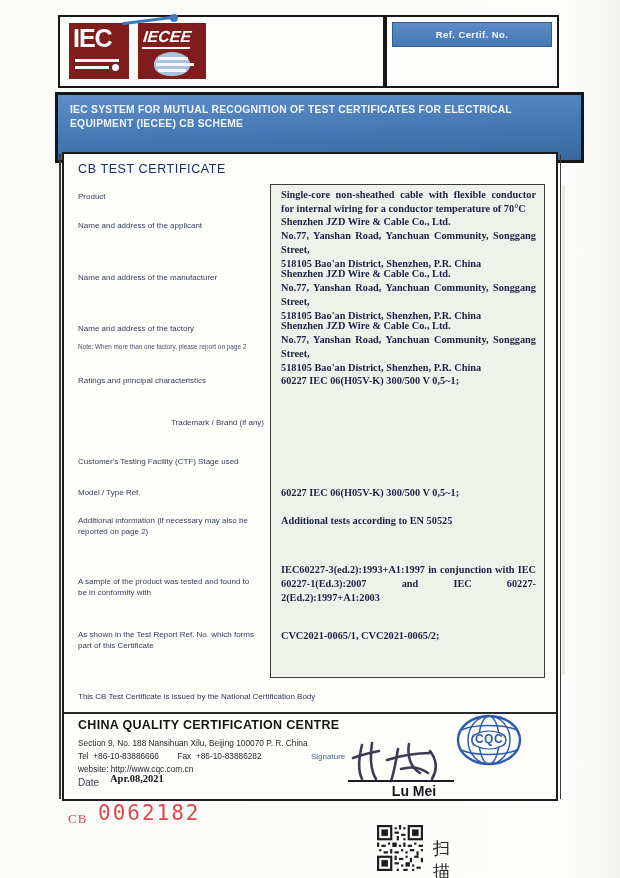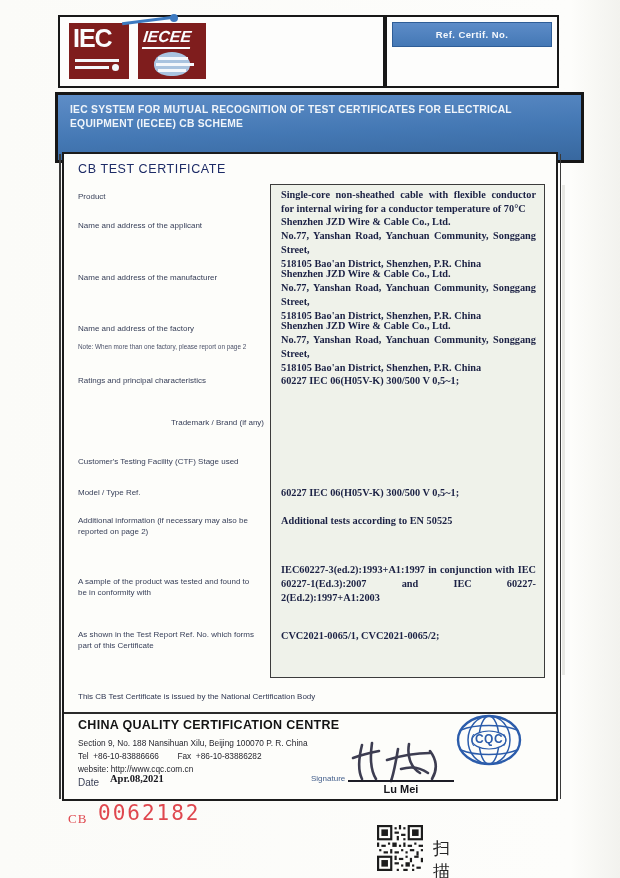--- a/index.html
+++ b/index.html
@@ -44,23 +44,23 @@
   .lbl{position:absolute;left:14px;width:186px;font-size:8px;color:#39415a;line-height:1.35;}
   .note{position:absolute;left:14px;width:195px;font-size:6.4px;color:#4a5068;}
   .val{position:absolute;left:10px;right:8px;font-family:"Liberation Serif",serif;font-size:10.3px;font-weight:600;
        color:#1b2144;line-height:1.35;white-space:pre-line;text-align:justify;}
   .issued{position:absolute;left:14px;top:538px;font-size:8px;color:#2e3550;}
   .divider{position:absolute;left:0;right:0;top:558px;height:1.5px;background:#2a2a2a;}
   .org-name{position:absolute;left:14px;top:564px;font-size:12.5px;font-weight:bold;color:#141414;letter-spacing:.3px;}
   .org-line{position:absolute;left:14px;font-size:8.3px;color:#26262e;}
   .date-lbl{position:absolute;left:14px;top:623px;font-size:10px;color:#3c4258;}
   .date-val{position:absolute;left:46px;top:619px;font-size:10.5px;font-weight:bold;color:#16161c;font-family:"Liberation Serif",serif;}
-  .sig-lbl{position:absolute;left:247px;top:620px;font-size:8px;color:#45608c;text-align:center;}
+  .sig-lbl{position:absolute;left:247px;top:598px;font-size:8px;color:#45608c;text-align:center;}
   .sig-line{position:absolute;left:284px;top:626px;width:106px;border-top:2px solid #1d1d26;}
-  .sig-name{position:absolute;left:284px;top:629px;width:106px;text-align:center;font-size:11px;font-weight:bold;color:#16161c;}
+  .sig-name{position:absolute;left:297px;top:629px;width:106px;text-align:center;font-size:14px;font-weight:bold;color:#16161c;}
   .handwriting{position:absolute;left:282px;top:583px;}
   .cqc{position:absolute;left:391px;top:559px;width:68px;height:54px;}
   .cqc-text{position:absolute;left:0;right:0;top:19px;text-align:center;font-size:12px;font-weight:bold;color:#2b5cab;letter-spacing:.5px;}
   .cqc-text::before{content:"(";font-weight:normal;}
   .cqc-text::after{content:")";font-weight:normal;}
 
   
   .stamp{left:64px;top:801px;color:#dd3a42;opacity:.93;}
   .stamp-cb{position:absolute;left:4px;top:10px;font-family:"Liberation Serif",serif;font-size:13px;letter-spacing:1px;}
   .stamp-num{position:absolute;left:34px;top:0;font-family:"DejaVu Sans Mono",monospace;font-size:21px;letter-spacing:2px;}

